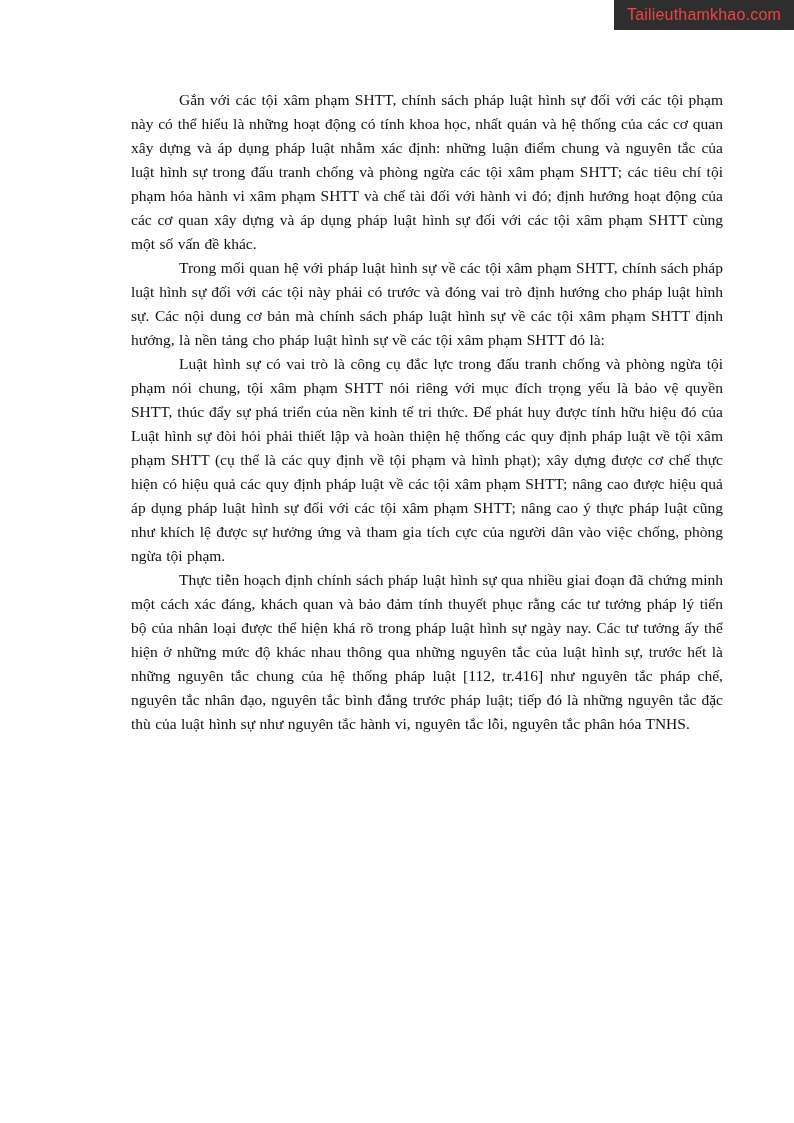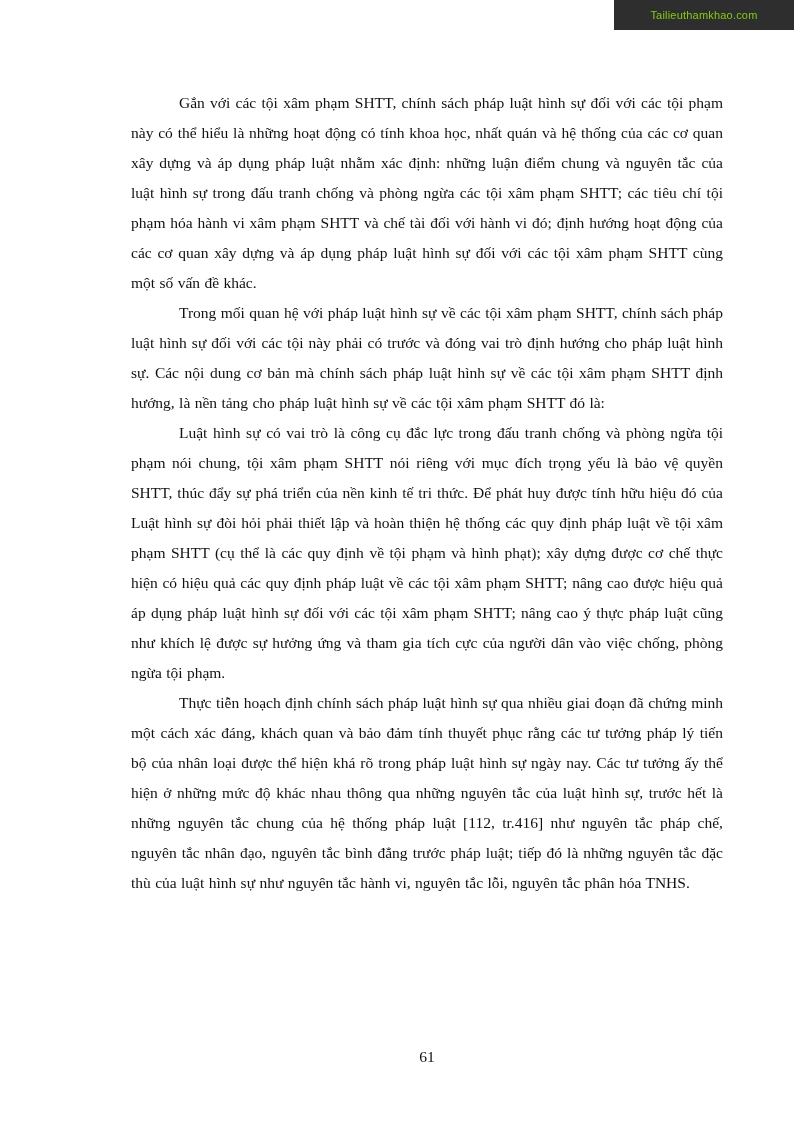--- a/index.html
+++ b/index.html
@@ -21,35 +21,35 @@
     top: 0;
     right: 0;
     width: 180px;
     height: 30px;
     background: #2e2e2e;
     display: flex;
     align-items: center;
     justify-content: center;
   }
   .watermark-bar span {
-    color: #84cc16;
+    color: #ef4444;
     font-family: "Liberation Sans", "DejaVu Sans", sans-serif;
-    font-size: 11px;
+    font-size: 16px;
     letter-spacing: 0.2px;
   }
   .content {
     position: absolute;
     top: 88px;
     left: 131px;
     width: 592px;
   }
   .content p {
     margin: 0;
     font-size: 15.5px;
-    line-height: 30px;
+    line-height: 24px;
     text-align: justify;
     text-indent: 48px;
     word-spacing: 0.5px;
   }
   .content p em {
     font-style: italic;
   }
   .page-number {
     position: absolute;
     top: 1048px;
@@ -69,15 +69,14 @@
     <span>Tailieuthamkhao.com</span>
   </div>
 
   <div class="content" id="paragraphs">
       <p><span>Gắn với các tội xâm phạm SHTT, chính sách pháp luật hình sự đối với các tội phạm này có thể hiểu là những hoạt động có tính khoa học, nhất quán và hệ thống của các cơ quan xây dựng và áp dụng pháp luật nhằm xác định: những luận điểm chung và nguyên tắc của luật hình sự trong đấu tranh chống và phòng ngừa các tội xâm phạm SHTT; các tiêu chí tội phạm hóa hành vi xâm phạm SHTT và chế tài đối với hành vi đó; định hướng hoạt động của các cơ quan xây dựng và áp dụng pháp luật hình sự đối với các tội xâm phạm SHTT cùng một số vấn đề khác.</span></p>
       <p><span>Trong mối quan hệ với pháp luật hình sự về các tội xâm phạm SHTT, chính sách pháp luật hình sự đối với các tội này phải có trước và đóng vai trò định hướng cho pháp luật hình sự. Các nội dung cơ bản mà chính sách pháp luật hình sự về các tội xâm phạm SHTT định hướng, là nền tảng cho pháp luật hình sự về các tội xâm phạm SHTT đó là:</span></p>
       <p><span>Luật hình sự có vai trò là công cụ đắc lực trong đấu tranh chống và phòng ngừa tội phạm nói chung, tội xâm phạm SHTT nói riêng với mục đích trọng yếu là bảo vệ quyền SHTT, thúc đẩy sự phá triển của nền kinh tế tri thức. Để phát huy được tính hữu hiệu đó của Luật hình sự đòi hỏi phải thiết lập và hoàn thiện hệ thống các quy định pháp luật về tội xâm phạm SHTT (cụ thể là các quy định về tội phạm và hình phạt); xây dựng được cơ chế thực hiện có hiệu quả các quy định pháp luật về các tội xâm phạm SHTT; nâng cao được hiệu quả áp dụng pháp luật hình sự đối với các tội xâm phạm SHTT; nâng cao ý thực pháp luật cũng như khích lệ được sự hưởng ứng và tham gia tích cực của người dân vào việc chống, phòng ngừa tội phạm.</span></p>
       <p><span>Thực tiễn hoạch định chính sách pháp luật hình sự qua nhiều giai đoạn đã chứng minh một cách xác đáng, khách quan và bảo đảm tính thuyết phục rằng các tư tưởng pháp lý tiến bộ của nhân loại được thể hiện khá rõ trong pháp luật hình sự ngày nay. Các tư tưởng ấy thể hiện ở những mức độ khác nhau thông qua những nguyên tắc của luật hình sự, trước hết là những nguyên tắc chung của hệ thống pháp luật [112, tr.416] như nguyên tắc pháp chế, nguyên tắc nhân đạo, nguyên tắc bình đẳng trước pháp luật; tiếp đó là những nguyên tắc đặc thù của luật hình sự như nguyên tắc hành vi, nguyên tắc lỗi, nguyên tắc phân hóa TNHS.</span></p>
     </div>
 
-  <div class="page-number">61</div>
 
 </div>
 
 </body></html>

